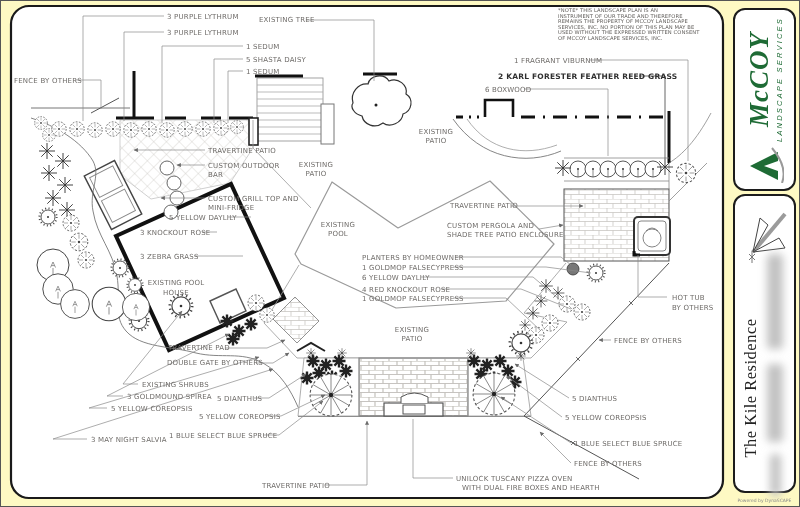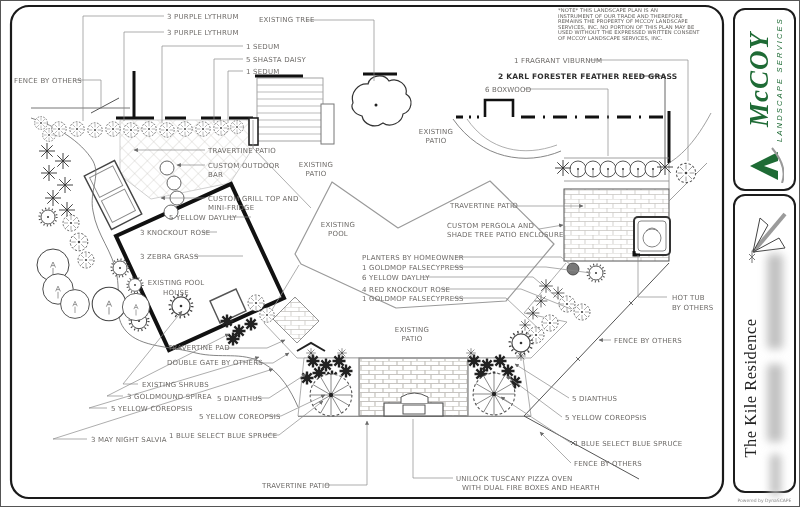--- a/index.html
+++ b/index.html
@@ -1,16 +1,16 @@
 <!DOCTYPE html>
 <html><head>
 <meta charset="utf-8">
 <style>
   html,body{margin:0;padding:0;background:#e8e8e8;}
-  .page{position:relative;width:800px;height:507px;background:#ffffff;border:1px solid #555;
+  .page{position:relative;width:800px;height:507px;background:#fef9c3;border:1px solid #555;
         box-sizing:border-box;overflow:hidden;font-family:"DejaVu Sans",sans-serif;}
   svg text{font-family:"DejaVu Sans",sans-serif;}
   .lbl{font-size:7px;fill:#6e6b68;letter-spacing:.2px;}
   .lbl-bold{font-size:7.5px;fill:#2f2f2f;font-weight:bold;letter-spacing:.2px;}
   .note{font-size:5.2px;fill:#5d5a57;letter-spacing:.1px;}
   
   .sb-top{position:absolute;left:732px;top:7px;width:63px;height:183px;border:2px solid #1c1c1c;
           border-radius:12px;box-sizing:border-box;background:#fff;}
   .sb-bot{position:absolute;left:732px;top:193px;width:63px;height:299px;border:2px solid #1c1c1c;
           border-radius:12px;box-sizing:border-box;background:#fff;}

